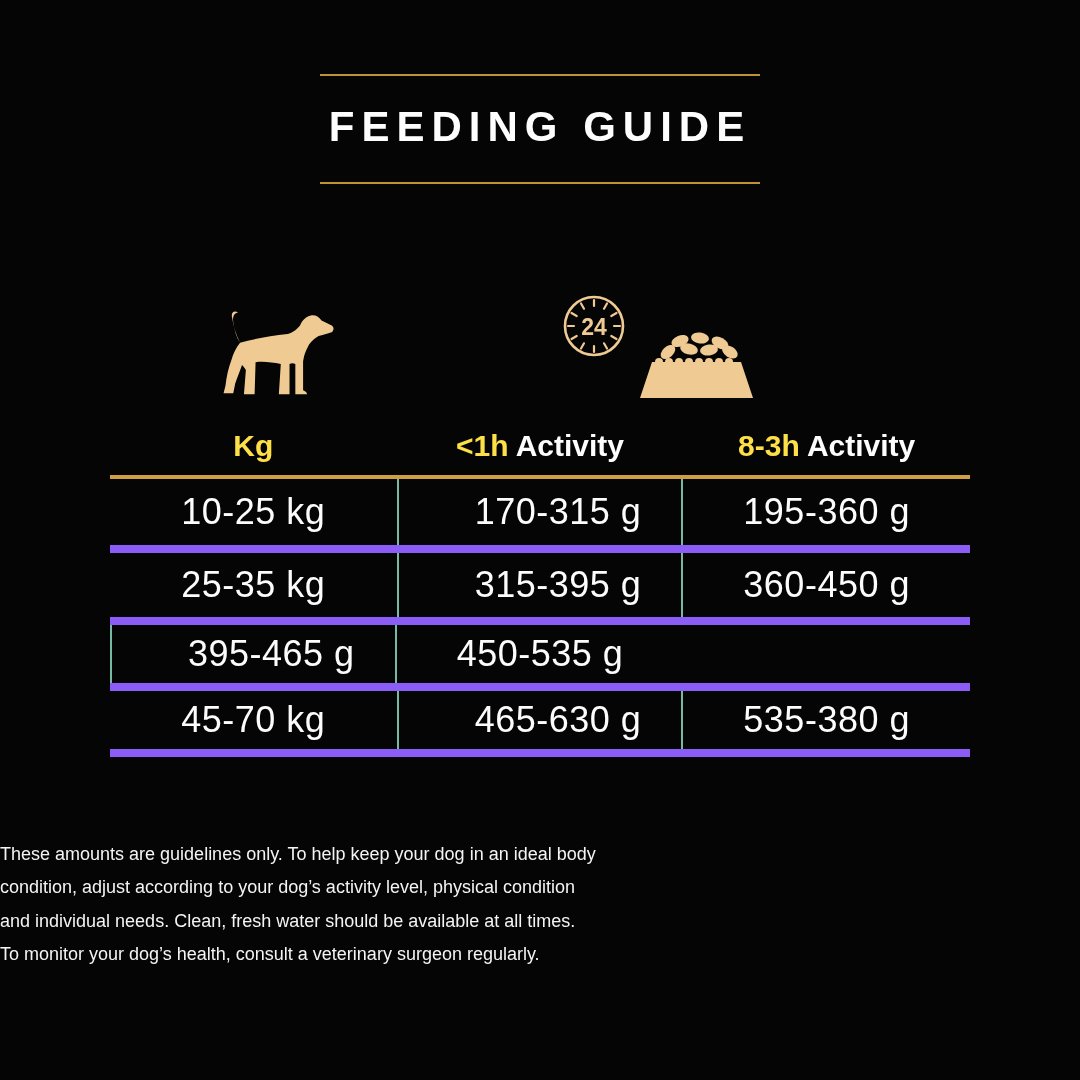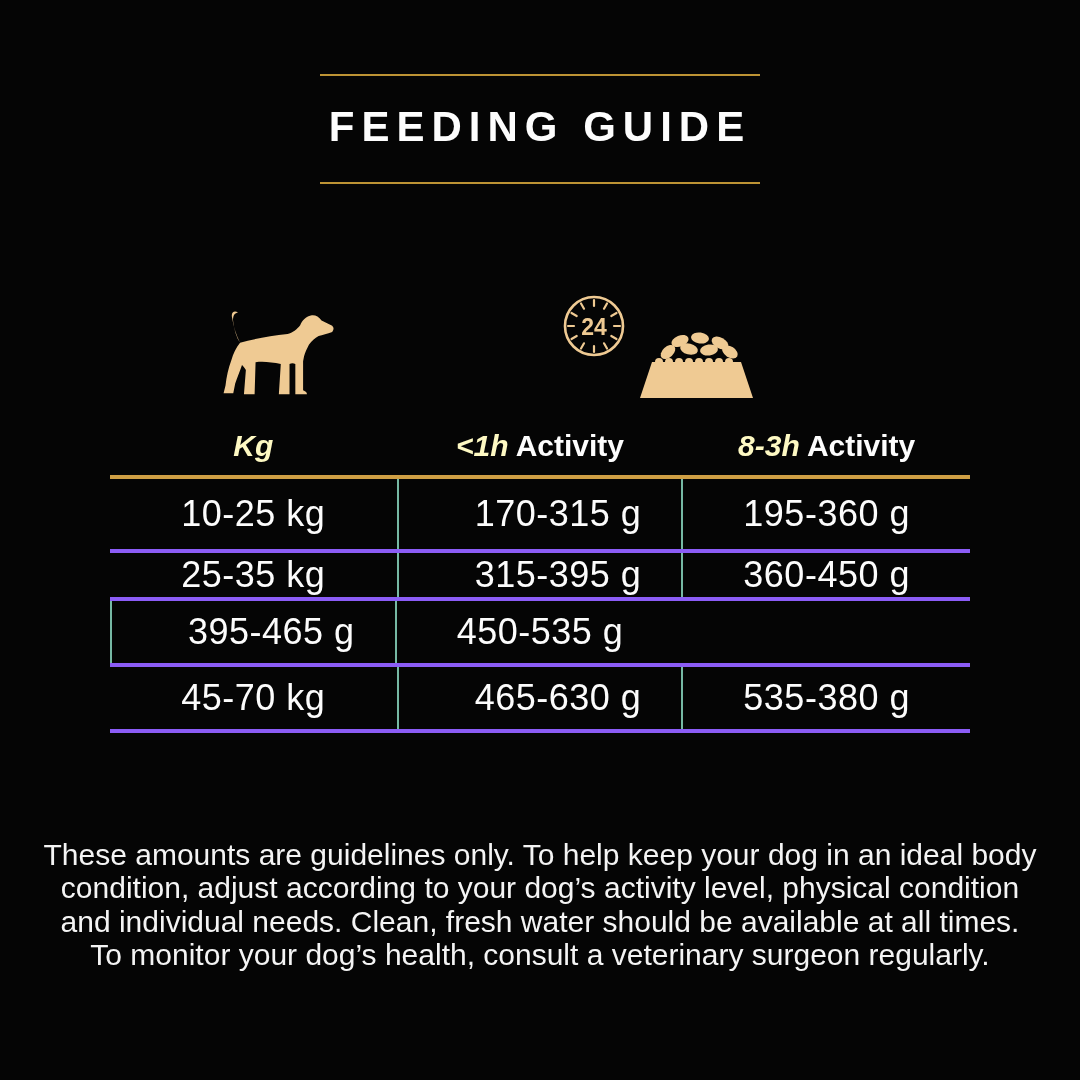--- a/index.html
+++ b/index.html
@@ -22,38 +22,38 @@
   .icon-abs{position:absolute;}
   .tan{fill:#efca93;}
   .tan-stroke{stroke:#efca93;fill:none;}
   
   .feed-table{position:absolute;left:110px;top:416px;width:860px;}
   .thead{
     display:grid;grid-template-columns:1fr 1fr 1fr;height:59px;
     align-items:center;text-align:center;
     font-size:30px;font-weight:700;color:#fdfdfd;
   }
-  .accent{color:#fef9c3;font-style:italic;}
+  .accent{color:#fde047;}
   .gold-line{height:4px;background:#cf9f44;}
   .trow{
     display:grid;grid-template-columns:1fr 1fr 1fr;
     align-items:center;text-align:center;
     color:#fcfcfc;font-size:36px;font-weight:400;letter-spacing:.5px;
-    border-bottom:4px solid #8b5cf6;box-sizing:border-box;
+    border-bottom:8px solid #8b5cf6;box-sizing:border-box;
   }
   .trow:nth-child(3){height:74px;}
-  .trow:nth-child(4){height:48px;}
+  .trow:nth-child(4){height:72px;}
   .trow:nth-child(5){height:66px;}
   .trow:nth-child(6){height:66px;}
   .cell{height:100%;display:flex;align-items:center;justify-content:center;}
   .cell.mid{border-left:2px solid #76b9a4;border-right:2px solid #76b9a4;padding-left:36px;}
   
   .footnote{
-    position:absolute;left:0;right:0;top:838px;text-align:center;
-    color:#f4f4f4;font-size:30px;line-height:33.4px;font-weight:400;
+    position:absolute;left:0;right:0;top:838px;
+    color:#f4f4f4;font-size:18px;line-height:33.4px;font-weight:400;
   }
 </style>
 </head>
 <body>
 
 <div id="canvas">
 
   <div class="title-block">
     <div class="title-text">FEEDING GUIDE</div>
   </div>

